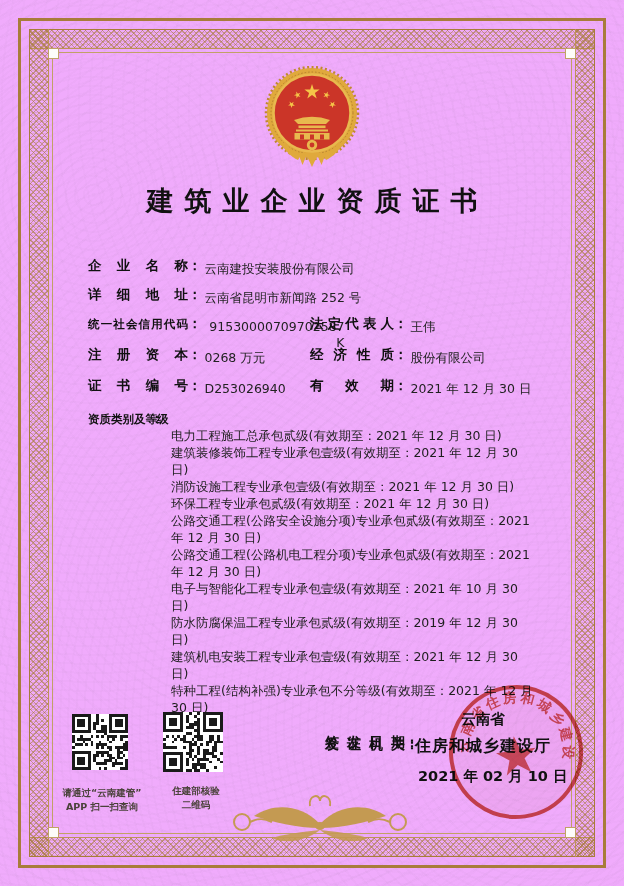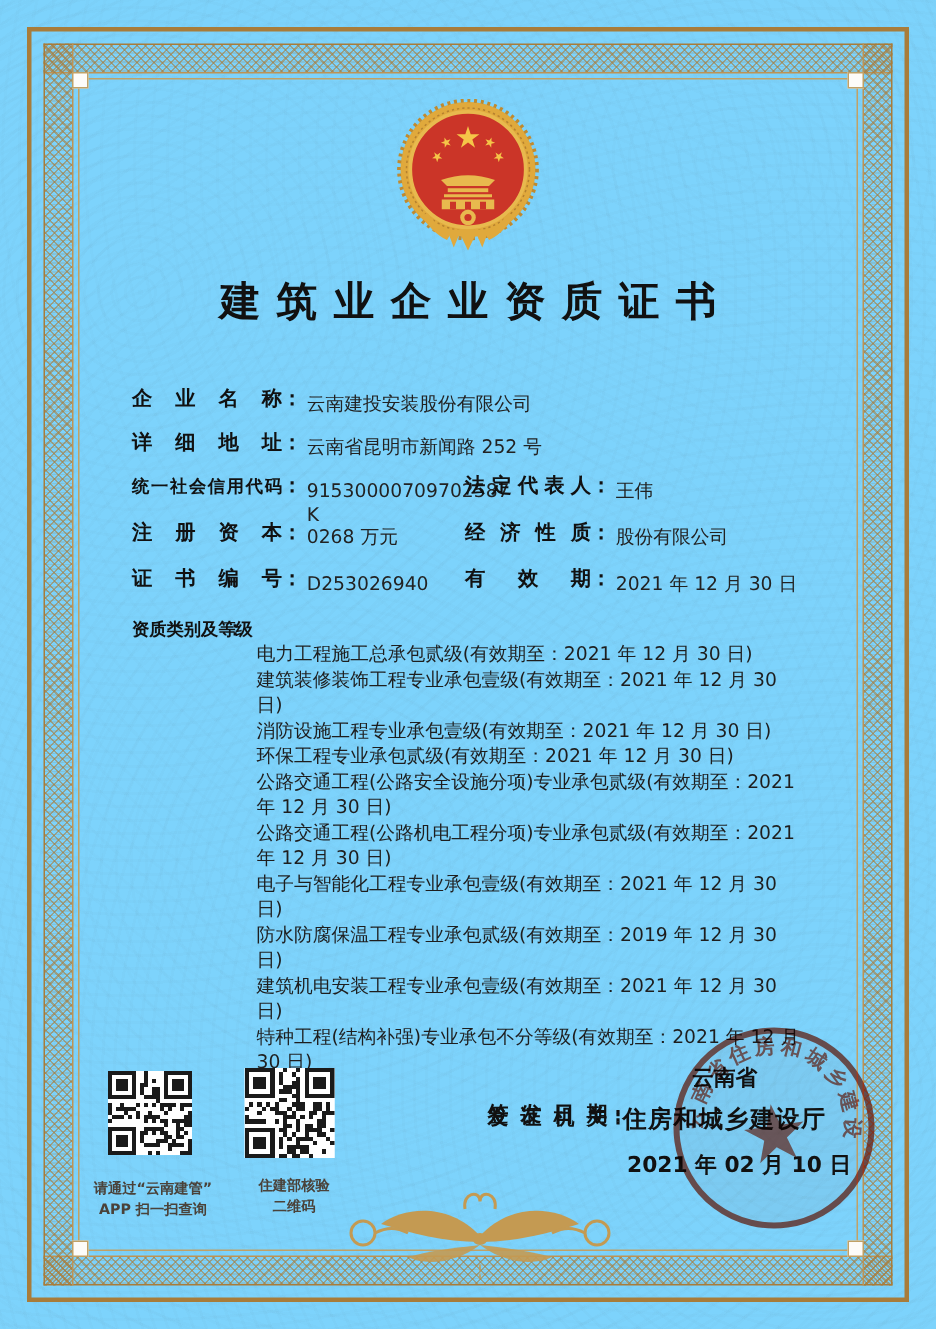--- a/index.html
+++ b/index.html
@@ -1,18 +1,18 @@
 <!DOCTYPE html>
 <html><head>
 <meta charset="utf-8">
 <style>
   html,body{margin:0;padding:0;background:#ffffff;}
   .page{
     position:relative;width:624px;height:886px;overflow:hidden;
-    background:#7dd3fc;color:#1c1c1c;
+    background:#f0abfc;color:#1c1c1c;
     font-family:"DejaVu Sans","Liberation Sans",sans-serif;
   }
   
   .page::before{
     content:"";position:absolute;inset:0;pointer-events:none;
     background:
       repeating-radial-gradient(circle at 15% 22%, rgba(70,70,70,.020) 0 2px, transparent 2px 9px),
       repeating-radial-gradient(circle at 78% 12%, rgba(70,70,70,.016) 0 2px, transparent 2px 11px),
       repeating-radial-gradient(circle at 35% 65%, rgba(70,70,70,.016) 0 2px, transparent 2px 10px),
       repeating-radial-gradient(circle at 88% 82%, rgba(70,70,70,.020) 0 2px, transparent 2px 8px);
@@ -38,21 +38,21 @@
   .title{position:absolute;left:0;right:0;top:183px;text-align:center;
     font-size:27px;font-weight:bold;letter-spacing:11px;text-indent:11px;color:#111;}
   
   .frow{position:absolute;left:88px;display:flex;align-items:flex-start;white-space:nowrap;}
   .col2{left:310px;}
   .flabel{display:inline-block;width:100px;font-weight:bold;font-size:13.5px;
     text-align:justify;text-align-last:justify;color:#111;font-family:Liberation Mono, monospace;}
   .flabel.long{font-size:11.5px;padding-top:2px;letter-spacing:0;}
   .flabel.right{width:84px;font-size:13.5px;}
   .fcolon{font-weight:bold;font-size:13.5px;color:#111;}
-  .fvalue{font-size:12.5px;padding-top:4px;margin-left:3px;color:#222;}
+  .fvalue{font-size:12.5px;padding-top:4px;margin-left:3px;color:#222;text-align:right;}
   .fvalue.wrap{display:inline-block;width:140px;word-break:break-all;
     white-space:normal;line-height:16px;}
   .r-company{top:257px}.r-address{top:286px}.r-credit{top:315px}
   .r-capital{top:346px}.r-certno{top:377px}
   .r-legal{top:315px}.r-economic{top:346px}.r-validity{top:377px}
   
   .r-quals{top:410px}
   .q-list{position:absolute;left:155px;top:411px;width:398px;
     font-size:12.5px;line-height:17px;color:#1e1e1e;}
   .q-list ul{margin:16px;padding:0;list-style:none;}
@@ -170,21 +170,21 @@
       <span class="fcolon">：</span>
   </div>
   <div class="q-list">
       <ul>
         <li>电力工程施工总承包贰级(有效期至：2021 年 12 月 30 日)</li>
         <li>建筑装修装饰工程专业承包壹级(有效期至：2021 年 12 月 30 日)</li>
         <li>消防设施工程专业承包壹级(有效期至：2021 年 12 月 30 日)</li>
         <li>环保工程专业承包贰级(有效期至：2021 年 12 月 30 日)</li>
         <li>公路交通工程(公路安全设施分项)专业承包贰级(有效期至：2021 年 12 月 30 日)</li>
         <li>公路交通工程(公路机电工程分项)专业承包贰级(有效期至：2021 年 12 月 30 日)</li>
-        <li>电子与智能化工程专业承包壹级(有效期至：2021 年 12 月 30 日)</li>
+        <li>电子与智能化工程专业承包壹级(有效期至：2021 年 10 月 30 日)</li>
         <li>防水防腐保温工程专业承包贰级(有效期至：2019 年 12 月 30 日)</li>
         <li>建筑机电安装工程专业承包壹级(有效期至：2021 年 12 月 30 日)</li>
         <li>特种工程(结构补强)专业承包不分等级(有效期至：2021 年 12 月 30 日)</li>
       </ul>
     </div>
 
   <div class="qr one"><svg viewBox="0 0 21 21" width="100%" height="100%" shape-rendering="crispEdges">
         <rect x="0" y="0" width="21" height="21" fill="#fff"></rect>
         <rect x="9" y="0" width="1" height="1" fill="#1a1a1a"></rect>
         <rect x="9" y="1" width="1" height="1" fill="#1a1a1a"></rect>

